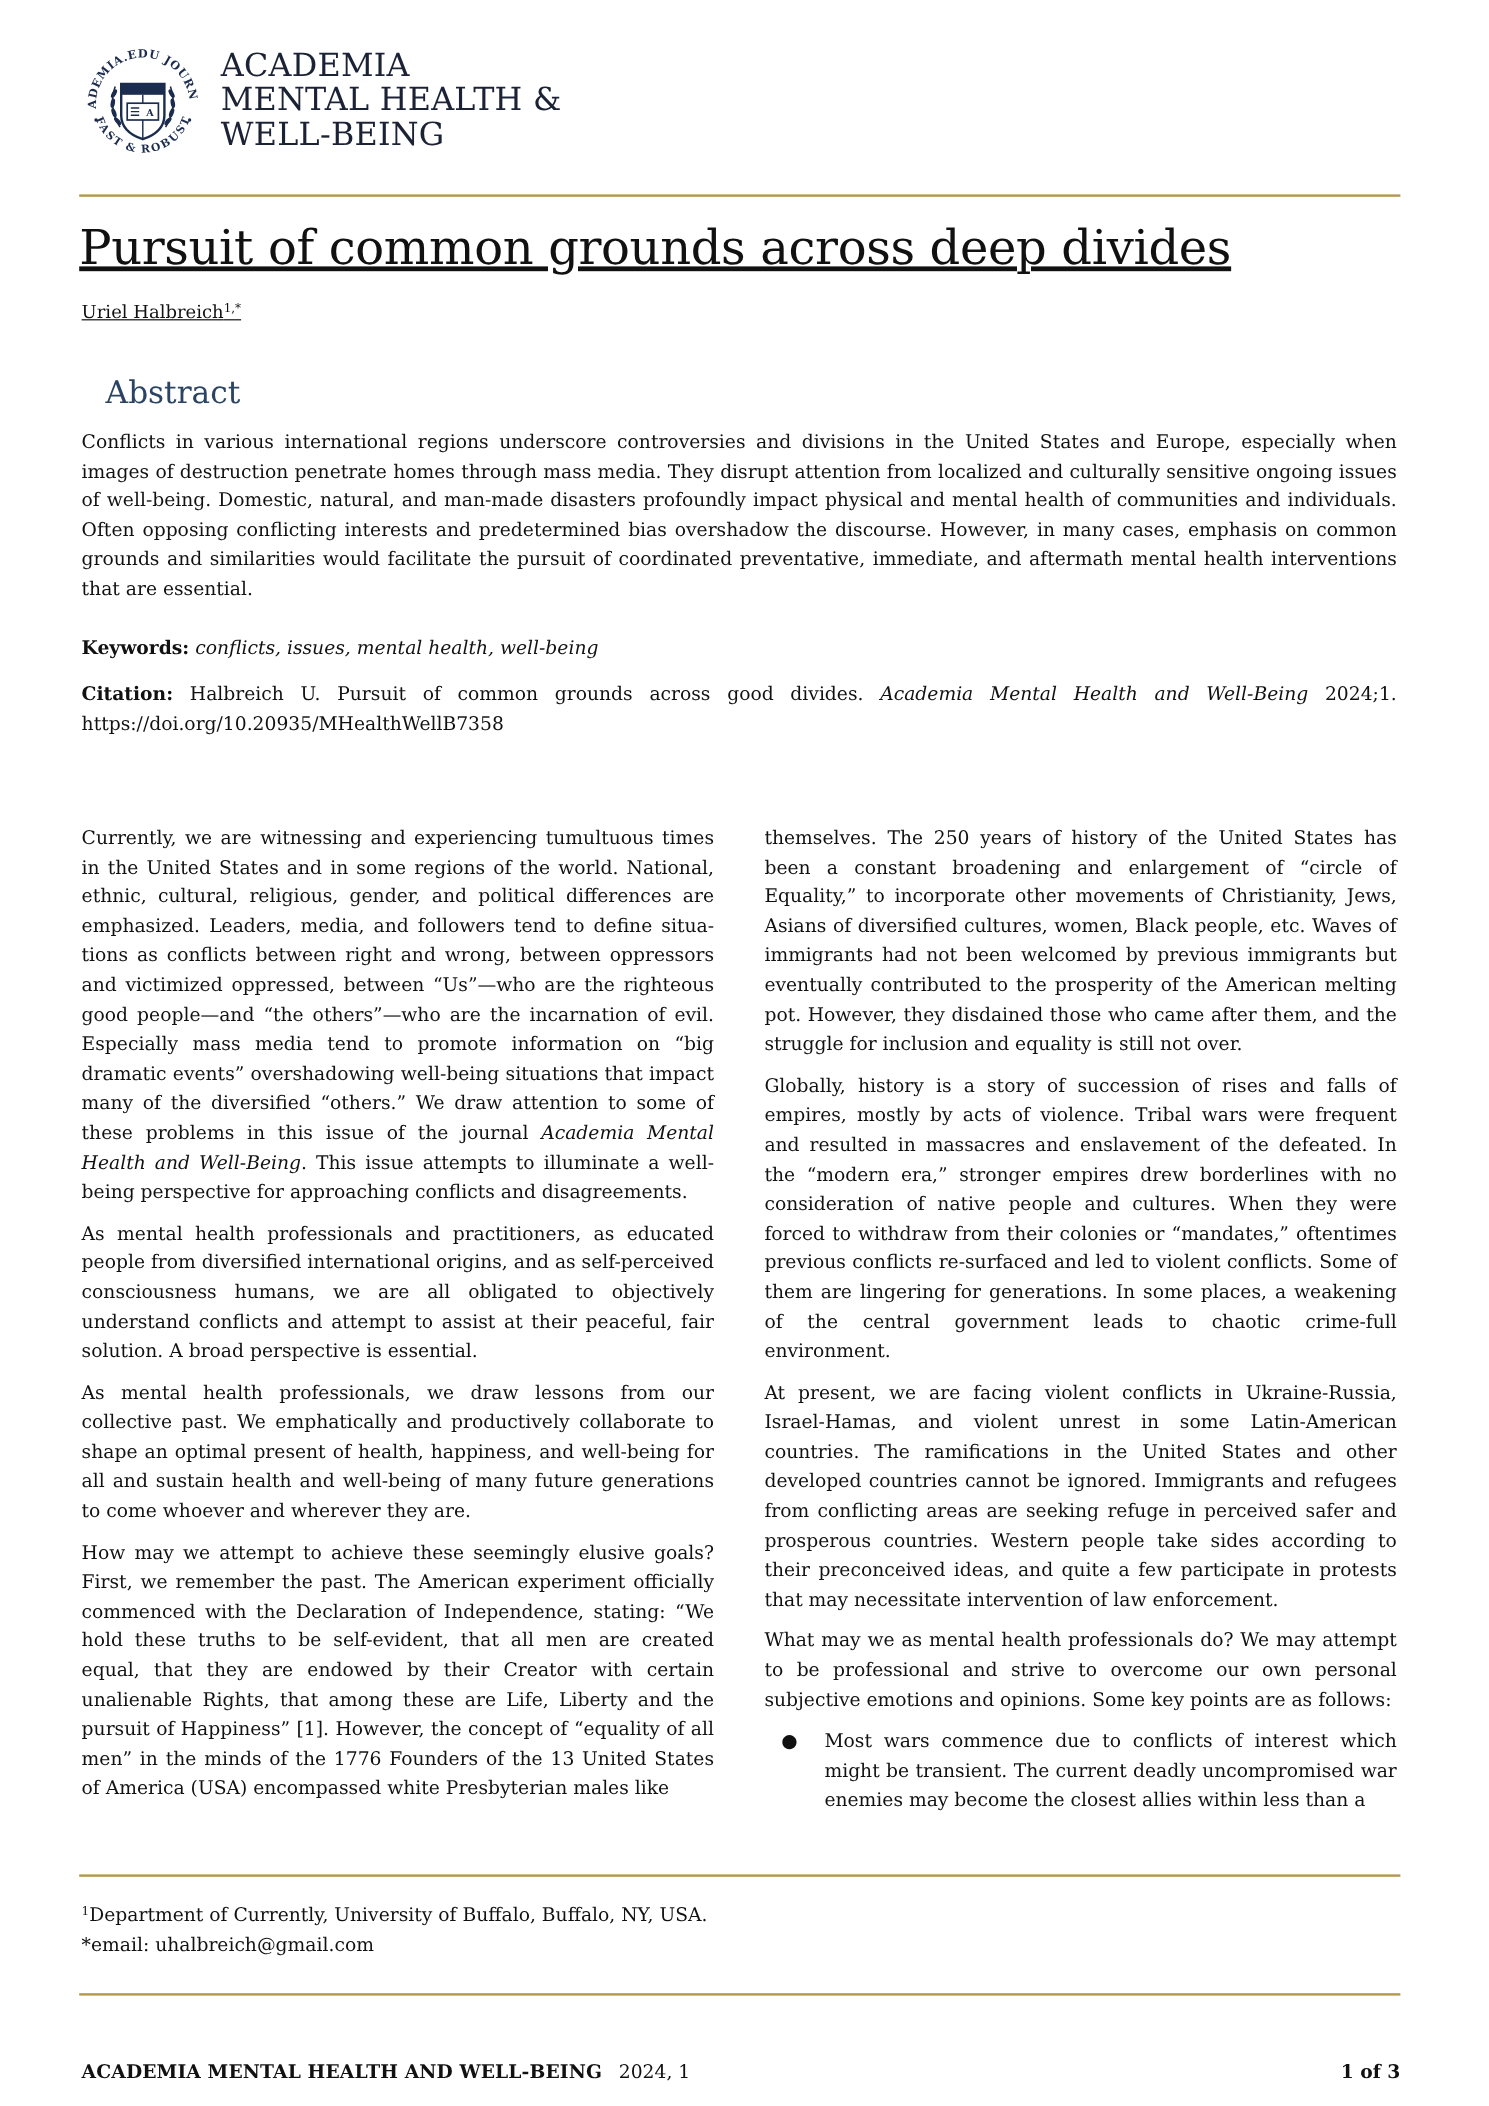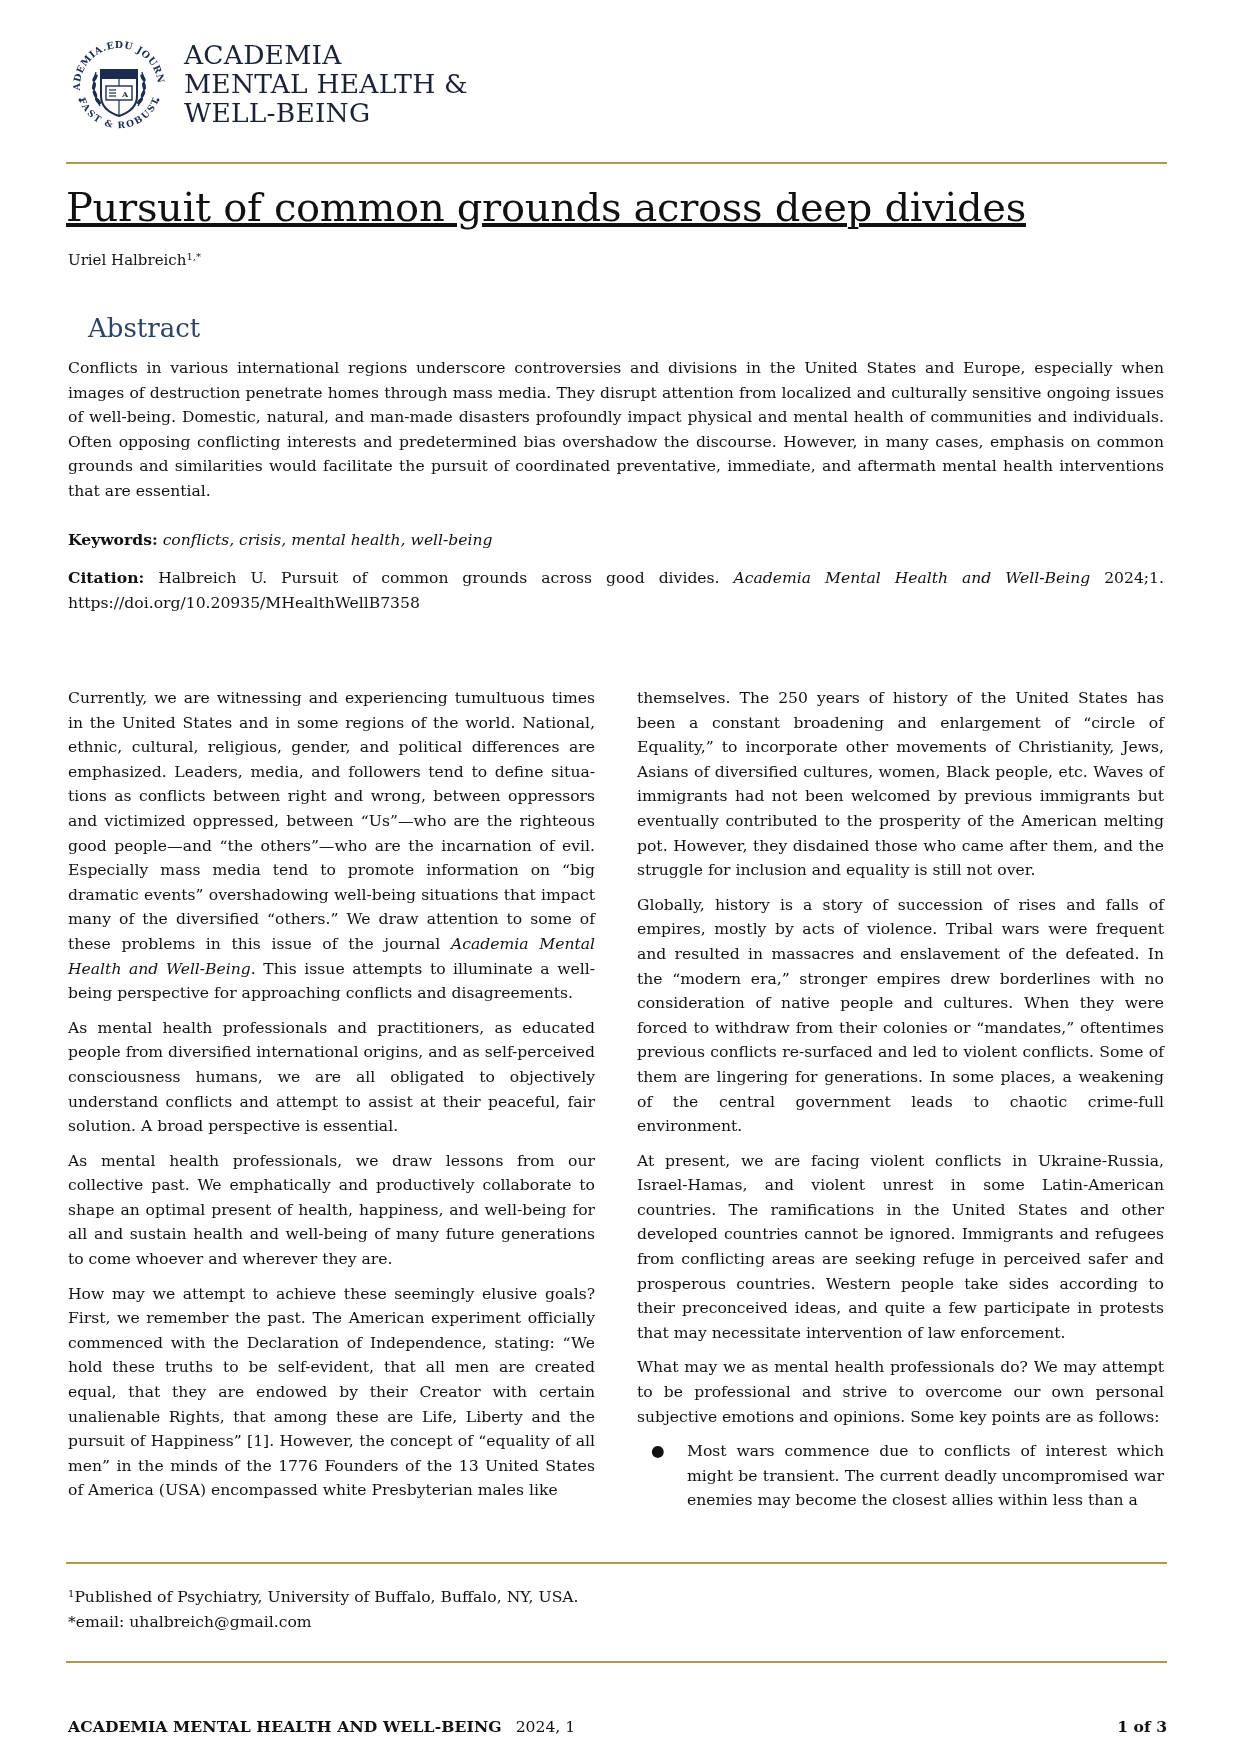--- a/index.html
+++ b/index.html
@@ -11,21 +11,21 @@
   .logo { position: absolute; left: 66px; top: 34px; width: 106px; height: 106px; }
   .journal-name { position: absolute; left: 184px; top: 40px; font-family: "DejaVu Serif", serif;
         font-size: 26.5px; line-height: 29px; color: #1c2235; letter-spacing: 0.2px; }
   .journal-name div { white-space: nowrap; }
   .meta { position: absolute; right: 74px; top: 50px; text-align: right;
         font-size: 16.5px; line-height: 25px; color: #111; }
   .rule { position: absolute; left: 66px; right: 74px; height: 2px; background: #b2974f; }
 
   .title { position: absolute; left: 66px; top: 182px; font-size: 40px; line-height: 50px;
         color: #111; white-space: nowrap; font-weight: normal; margin: 0; letter-spacing: -0.3px; text-decoration: underline;}
-  .author { position: absolute; left: 68px; top: 251px; font-size: 15px; color: #111; }
+  .author { position: absolute; left: 68px; top: 251px; font-size: 15px; color: #111; text-decoration: underline; }
   .author sup { font-size: 10px; vertical-align: 5px; }
 
   .abstract-heading { position: absolute; left: 84px; top: 309px; font-size: 26px; color: #2b4463;
         margin: 4px; font-weight: normal; }
   .abstract { position: absolute; left: 68px; width: 1096px; top: 356px; font-size: 15.6px;
         line-height: 24.5px; text-align: justify; margin: 0; }
   .keywords { position: absolute; left: 68px; top: 530px; font-size: 15.6px; }
   .citation { position: absolute; left: 68px; width: 1096px; top: 566px; font-size: 15.6px;
         line-height: 24.5px; text-align: justify; }
   .bold { font-weight: bold; }
@@ -107,21 +107,21 @@
   <h1 class="title">Pursuit of common grounds across deep divides</h1>
   <div class="author">
     <span>Uriel Halbreich</span><sup>1,*</sup>
   </div>
 
   <h2 class="abstract-heading">Abstract</h2>
   <p class="abstract">Conflicts in various international regions underscore controversies and divisions in the United States and Europe, especially when images of destruction penetrate homes through mass media. They disrupt attention from localized and culturally sensitive ongoing issues of well-being. Domestic, natural, and man-made disasters profoundly impact physical and mental health of communities and individuals. Often opposing conflicting interests and predetermined bias overshadow the discourse. However, in many cases, emphasis on common grounds and similarities would facilitate the pursuit of coordinated preventative, immediate, and aftermath mental health interventions that are essential.</p>
 
   <div class="keywords">
     <span class="bold">Keywords:</span>
-    <span class="it">conflicts, crisis, mental health, well-being</span>
+    <span class="it">conflicts, issues, mental health, well-being</span>
   </div>
 
   <div class="citation">
     <span class="bold">Citation:</span>
     <span>Halbreich U. Pursuit of common grounds across good divides.</span>
     <span class="it">Academia Mental Health and Well-Being</span>
     <span>2024;1. https://doi.org/10.20935/MHealthWellB7358</span>
   </div>
 
   <div class="col left">
@@ -140,21 +140,21 @@
       <li>
         <span class="bullet-dot">●</span>
         <span>Most wars commence due to conflicts of interest which might be transient. The current deadly uncompromised war enemies may become the closest allies within less than a</span>
       </li>
     </ul>
   </div>
 
   <div class="rule" style="top:1562px;"></div>
 
   <div class="footnotes">
-    <div><sup>1</sup><span>Published of Psychiatry, University of Buffalo, Buffalo, NY, USA.</span></div>
+    <div><sup>1</sup><span>Department of Currently, University of Buffalo, Buffalo, NY, USA.</span></div>
     <div>*email: uhalbreich@gmail.com</div>
   </div>
 
   <div class="rule" style="top:1661px;"></div>
 
   <div class="footer-left">
     <span class="jn">ACADEMIA MENTAL HEALTH AND WELL-BEING</span><span class="vol">2024, 1</span>
   </div>
   <div class="footer-right">1 of 3</div>
 

